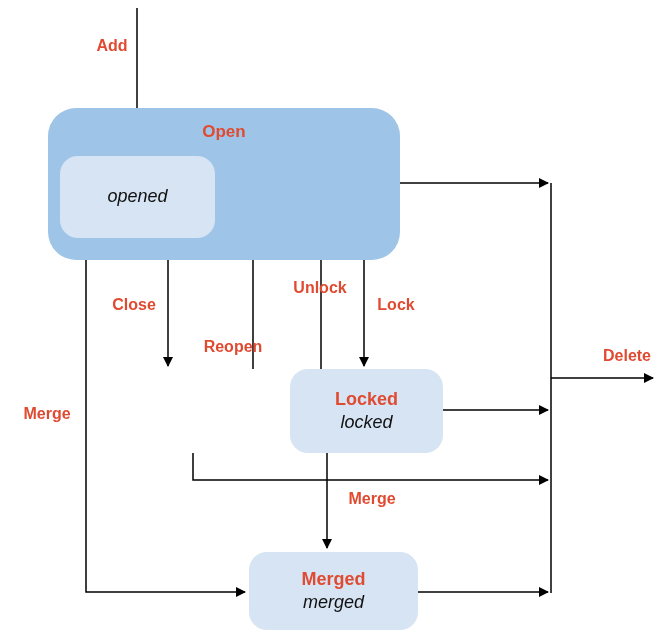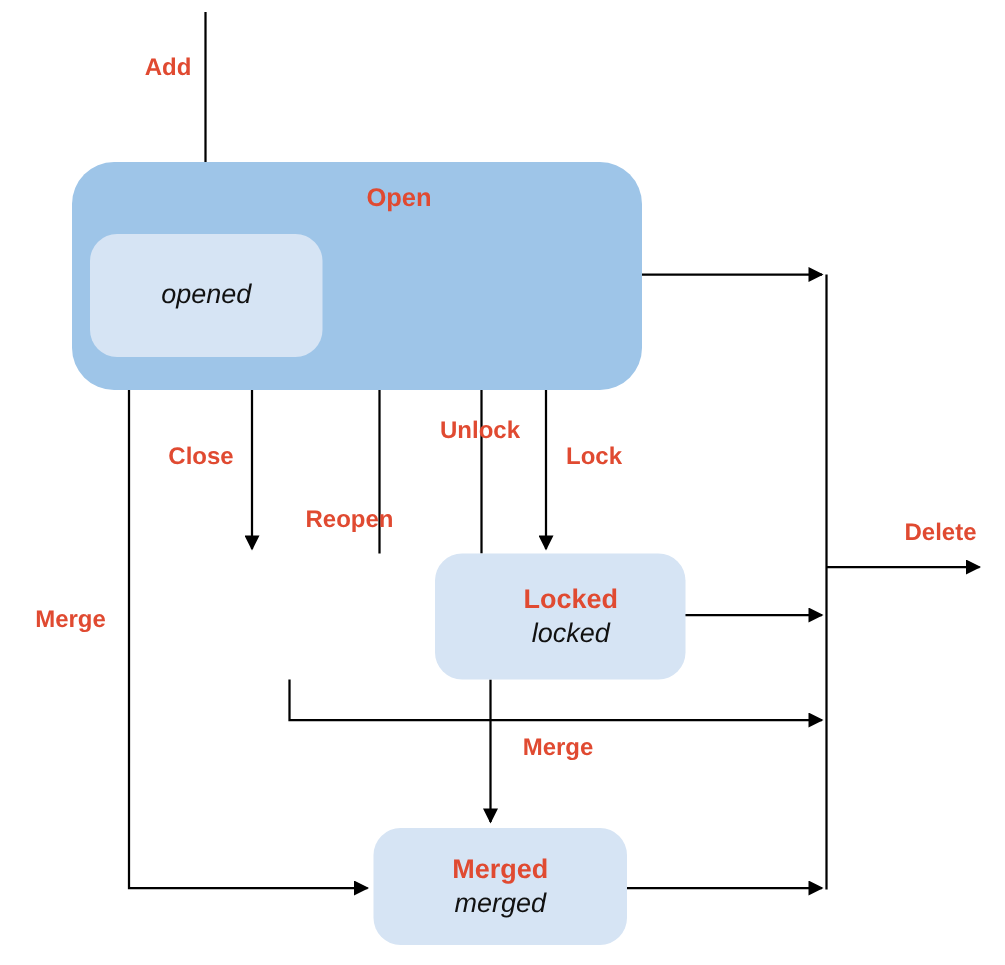--- a/index.html
+++ b/index.html
@@ -90,31 +90,31 @@
     <path class="stroke" d="M253,369 L253,243" marker-end="url(#arrow)"></path>
     <path class="stroke" d="M321,369 L321,243" marker-end="url(#arrow)"></path>
     <path class="stroke" d="M364,260 L364,366" marker-end="url(#arrow)"></path>
     <path class="stroke" d="M193,453 L193,480 L548,480" marker-end="url(#arrow)"></path>
     <path class="stroke" d="M327,453 L327,548" marker-end="url(#arrow)"></path>
     <path class="stroke" d="M443,410 L548,410" marker-end="url(#arrow)"></path>
     <path class="stroke" d="M406,592 L548,592" marker-end="url(#arrow)"></path>
     <path class="stroke" d="M86,260 L86,592 L245,592" marker-end="url(#arrow)"></path>
   </svg>
 
-  <div class="group-node" style="left:48px; top:108px; width:352px; height:152px;padding-left:28px;">
+  <div class="group-node" style="left:48px; top:108px; width:352px; height:152px;">
     <div class="group-title">Open</div>
   </div>
 
   <div class="state-node" style="left:60px; top:156px; width:155px; height:82px;">
     <span class="state-sub">opened</span>
   </div>
 
 
 
-  <div class="state-node" style="left:290px; top:369px; width:153px; height:84px;padding-left:14px;">
+  <div class="state-node" style="left:290px; top:369px; width:153px; height:84px;">
     <span class="state-title">Locked</span>
     <span class="state-sub">locked</span>
   </div>
 
   <div class="state-node" style="left:249px; top:552px; width:169px; height:78px;">
     <span class="state-title">Merged</span>
     <span class="state-sub">merged</span>
   </div>
 
   <div class="edge-label" style="left:112px; top:46px;">Add</div>

